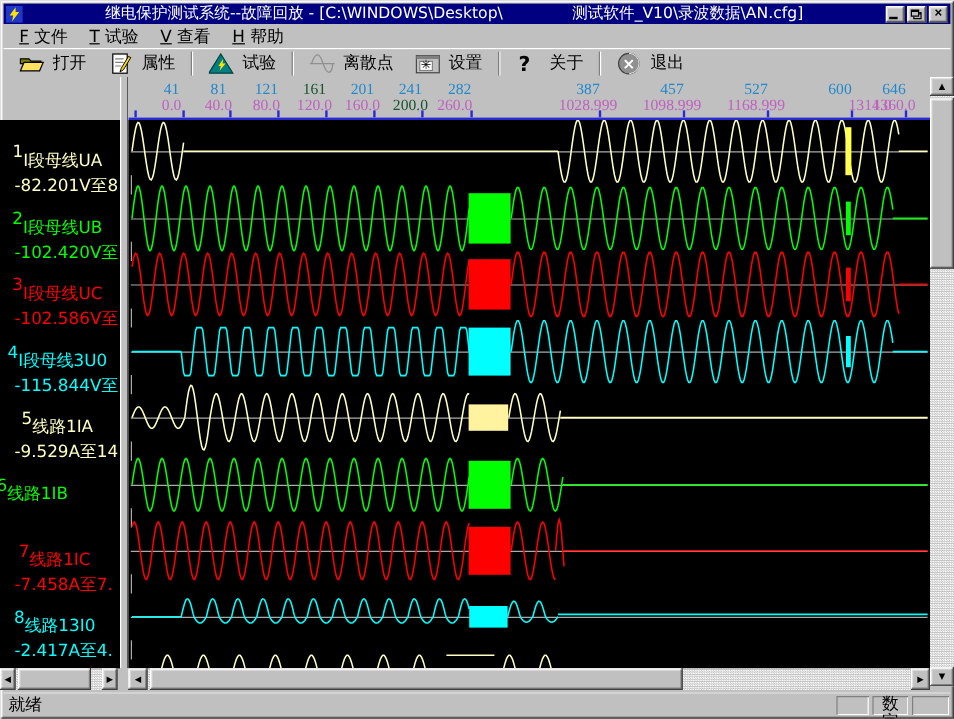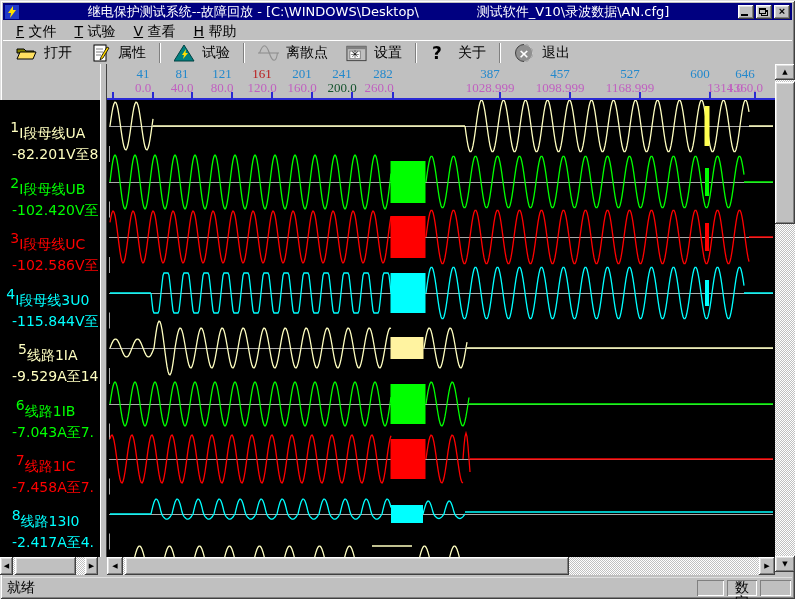--- a/index.html
+++ b/index.html
@@ -190,21 +190,21 @@
       <span class="r-tick" style="left: 5px;"></span>
       <span class="r-sample" style="left: 36px; color: rgb(34, 136, 204);">41</span>
       <span class="r-time" style="left: 36px; color: rgb(192, 96, 192);">0.0</span>
       <span class="r-tick" style="left: 45px;"></span>
       <span class="r-sample" style="left: 75px; color: rgb(34, 136, 204);">81</span>
       <span class="r-time" style="left: 75px; color: rgb(192, 96, 192);">40.0</span>
       <span class="r-tick" style="left: 84px;"></span>
       <span class="r-sample" style="left: 115px; color: rgb(34, 136, 204);">121</span>
       <span class="r-time" style="left: 115px; color: rgb(192, 96, 192);">80.0</span>
       <span class="r-tick" style="left: 124px;"></span>
-      <span class="r-sample" style="left: 155px; color: #b91c1c;">161</span>
+      <span class="r-sample" style="left: 155px; color: #14532d;">161</span>
       <span class="r-time" style="left: 155px; color: rgb(192, 96, 192);">120.0</span>
       <span class="r-tick" style="left: 164px;"></span>
       <span class="r-sample" style="left: 195px; color: rgb(34, 136, 204);">201</span>
       <span class="r-time" style="left: 195px; color: rgb(192, 96, 192);">160.0</span>
       <span class="r-tick" style="left: 204px;"></span>
       <span class="r-sample" style="left: 235px; color: rgb(34, 136, 204);">241</span>
       <span class="r-time" style="left: 235px; color: #14532d;">200.0</span>
       <span class="r-tick" style="left: 244px;"></span>
       <span class="r-sample" style="left: 276px; color: rgb(34, 136, 204);">282</span>
       <span class="r-time" style="left: 272px; color: rgb(192, 96, 192); text-align: right;">260.0</span>
@@ -242,21 +242,20 @@
       <div class="ch-label" style="top: 184px; color: rgb(0, 255, 255);">
         <div class="ch-name"><span class="ch-num">4</span>Ⅰ段母线3U0</div>
         <div class="ch-range">-115.844V至</div>
       </div>
       <div class="ch-label" style="top: 239px; color: rgb(255, 255, 192);">
         <div class="ch-name"><span class="ch-num">5</span>线路1IA</div>
         <div class="ch-range">-9.529A至14</div>
       </div>
       <div class="ch-label" style="top: 295px; color: rgb(0, 255, 0);">
         <div class="ch-name"><span class="ch-num">6</span>线路1IB</div>
-        <div class="ch-range">-7.043A至7.</div>
       </div>
       <div class="ch-label" style="top: 350px; color: rgb(255, 0, 0);">
         <div class="ch-name"><span class="ch-num">7</span>线路1IC</div>
         <div class="ch-range">-7.458A至7.</div>
       </div>
       <div class="ch-label" style="top: 405px; color: rgb(0, 255, 255);">
         <div class="ch-name"><span class="ch-num">8</span>线路13I0</div>
         <div class="ch-range">-2.417A至4.</div>
       </div>
     </div>

